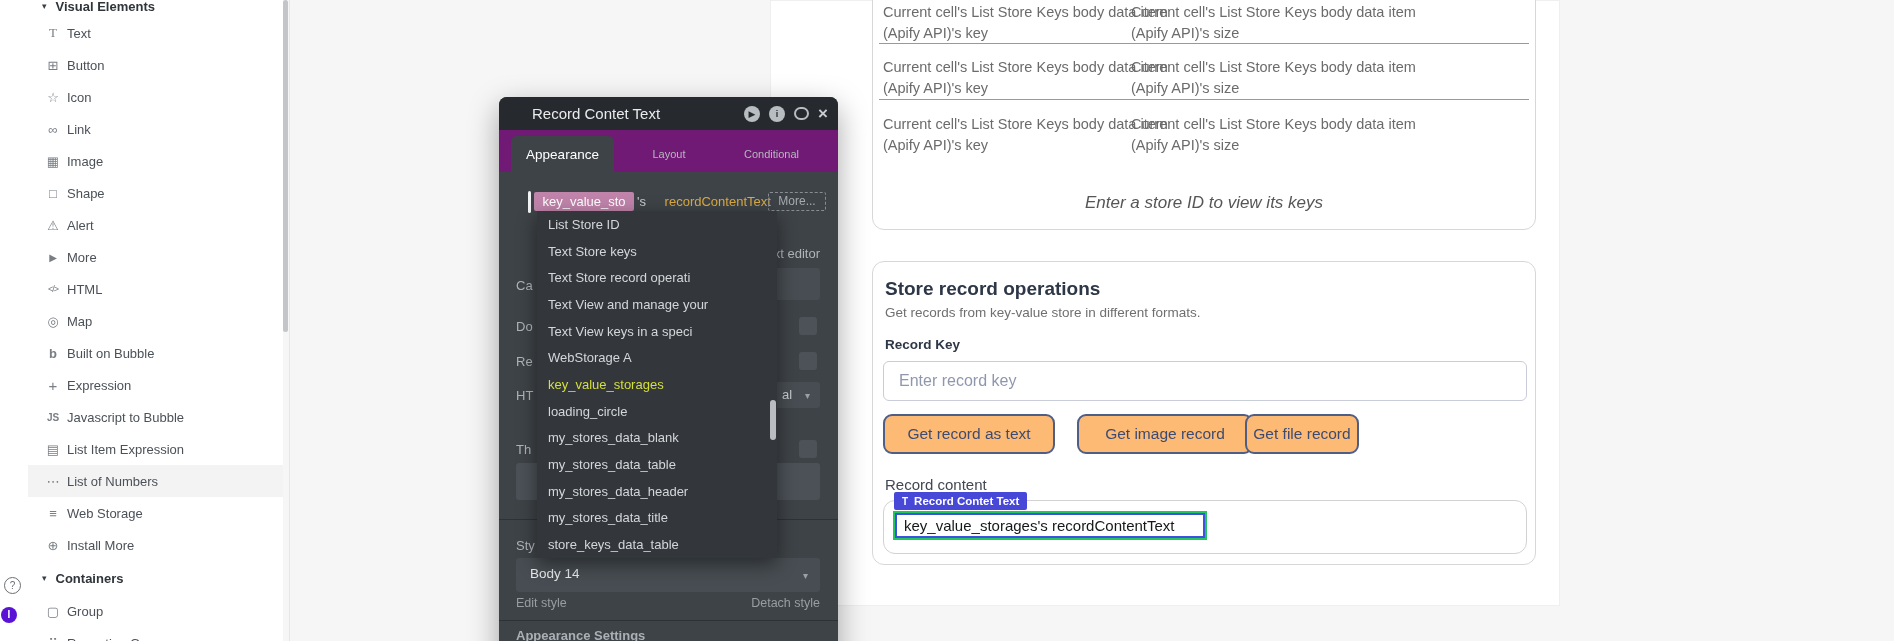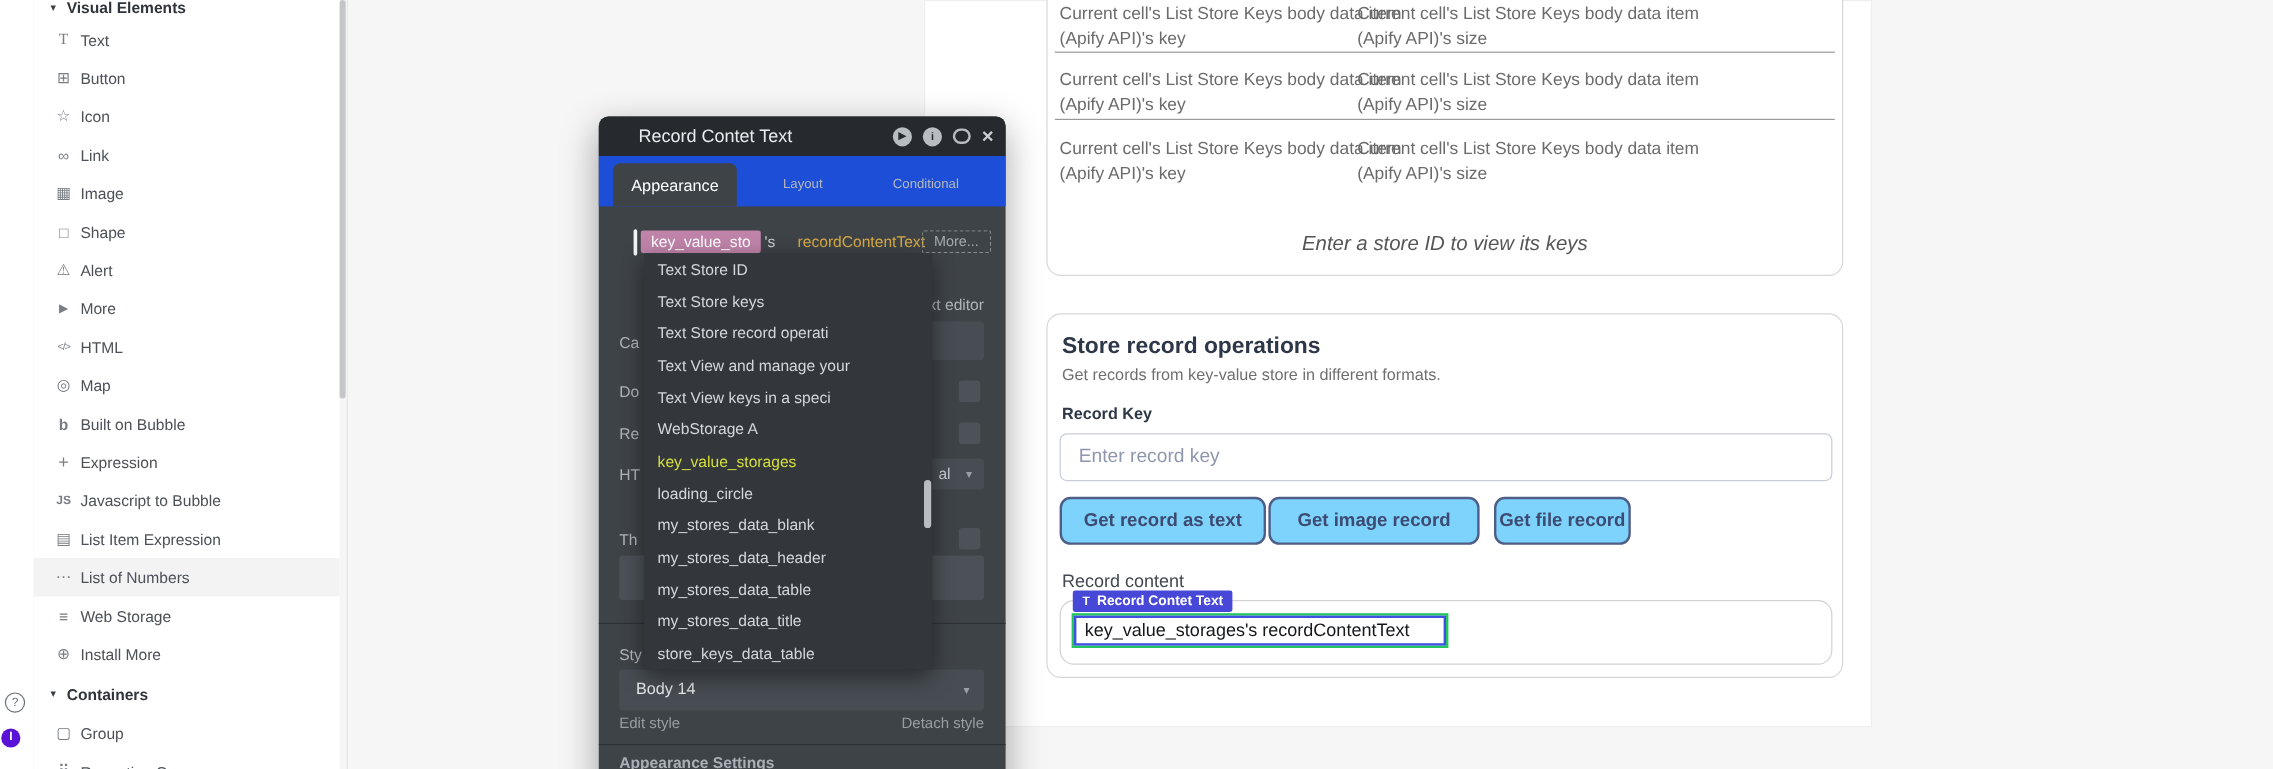--- a/index.html
+++ b/index.html
@@ -26,42 +26,42 @@
   .card{position:absolute;background:#fff;border:1px solid #d7d7d8;border-radius:12px;box-sizing:border-box;}
   .cell{position:absolute;font-size:14.5px;line-height:21px;color:#6b6b6b;}
   .hsep{position:absolute;height:1px;background:#999;}
   .empty-state{position:absolute;left:0;width:100%;text-align:center;font-size:17px;color:#565656;font-style:italic;}
   .ops-title{position:absolute;font-size:19px;font-weight:bold;color:#2e3747;}
   .ops-sub{position:absolute;font-size:13.5px;color:#6f6f6f;}
   .ops-label{position:absolute;font-size:13.5px;font-weight:bold;color:#2e3747;}
   .ops-input{position:absolute;box-sizing:border-box;border:1px solid #c9cdd7;border-radius:6px;background:#fff;
              font-size:16px;color:#333;padding:0 15px;outline:none;font-family:inherit;}
   .ops-input::placeholder{color:#8f97ad;}
-  .ops-btn{position:absolute;box-sizing:border-box;height:40px;background:#7dd3fc;border:2px solid #4f5e87;border-radius:9px;
-           color:#3d4b72;font-size:15.5px;font-weight:bold;display:flex;align-items:center;justify-content:center;cursor:pointer;}
+  .ops-btn{position:absolute;box-sizing:border-box;height:40px;background:#fdba74;border:2px solid #4f5e87;border-radius:9px;
+           color:#3d4b72;font-size:15.5px;font-weight:normal;display:flex;align-items:center;justify-content:center;cursor:pointer;}
   .rc-label{position:absolute;font-size:15px;color:#424751;}
   .rc-box{position:absolute;border:1px solid #d2d2d3;border-radius:12px;background:#fff;box-sizing:border-box;}
   .el-tag{position:absolute;height:18px;display:flex;align-items:center;gap:6px;padding:0 8px;border-radius:2px;
           color:#fff;font-size:11.5px;font-weight:bold;z-index:4;}
   .el-tag .tag-t{font-size:10px;font-weight:bold;}
   .sel-outer{position:absolute;border:2px solid #22c55e;z-index:3;background:#fff;}
   .sel-inner{border:2px solid #3f51e0;padding:2px 7px;font-size:15px;color:#15171a;white-space:nowrap;}
 
   
   .panel{position:absolute;left:499px;top:97px;width:339px;height:600px;background:#3e4347;border-radius:8px 8px 0 0;
          box-shadow:0 10px 30px rgba(0,0,0,.35);z-index:10;}
   .phead{position:absolute;left:0;top:0;width:100%;height:33px;background:#262a2e;border-radius:8px 8px 0 0;
          display:flex;align-items:center;}
   .ptitle{margin-left:33px;font-size:15px;color:#e9ebed;}
   .picons{margin-left:auto;margin-right:10px;display:flex;align-items:center;gap:9px;}
   .pcirc{width:16px;height:16px;border-radius:50%;background:#b8bdc2;color:#262a2e;font-size:9px;font-weight:bold;
          display:flex;align-items:center;justify-content:center;cursor:pointer;}
   .pbubble{width:15px;height:13px;border:2px solid #b8bdc2;border-radius:8px;box-sizing:border-box;cursor:pointer;}
   .pclose{color:#c9ced3;font-size:17px;font-weight:bold;line-height:16px;cursor:pointer;}
-  .ptabs{position:absolute;left:0;top:33px;width:100%;height:42px;background:#1d4ed8;}
+  .ptabs{position:absolute;left:0;top:33px;width:100%;height:42px;background:#701a75;}
   .tab-active{position:absolute;left:12px;top:6px;width:103px;height:36px;background:#3e4347;border-radius:6px 6px 0 0;
               color:#fff;font-size:13.5px;display:flex;align-items:center;justify-content:center;cursor:pointer;}
   .tab{position:absolute;top:6px;height:36px;color:#b4b9be;font-size:11px;display:flex;align-items:center;justify-content:center;cursor:pointer;}
   .plabel{position:absolute;font-size:13px;color:#b0b5ba;white-space:nowrap;overflow:hidden;}
   .pbox{position:absolute;background:#474d52;border-radius:3px;}
   .pchk{position:absolute;width:18px;height:18px;background:#4c5257;border-radius:3px;cursor:pointer;}
   .psep{position:absolute;left:0;width:100%;height:1px;background:#2e3236;}
   .cursor-bar{position:absolute;width:3px;border-radius:2px;background:#f2f3f4;}
   .chip{position:absolute;height:19px;border-radius:2px;color:#fff;font-size:13px;line-height:19px;text-align:center;cursor:pointer;}
   .expr{position:absolute;font-size:13px;line-height:19px;white-space:nowrap;}
@@ -207,21 +207,21 @@
     </div>
     <div class="empty-state" style="top:206px;">Enter a store ID to view its keys</div>
   </div>
 
   <div class="card" style="left:872px;top:261px;width:664px;height:304px;">
     <div class="ops-title" style="left:12px;top:16px;">Store record operations</div>
     <div class="ops-sub" style="left:12px;top:43px;">Get records from key-value store in different formats.</div>
     <div class="ops-label" style="left:12px;top:75px;">Record Key</div>
     <input class="ops-input" style="left: 10px; top: 99px; width: 644px; height: 40px;" placeholder="Enter record key">
     <div class="ops-btn" style="left:10px;top:152px;width:172px;">Get record as text</div>
-    <div class="ops-btn" style="left:184px;top:152px;width:176px;">Get image record</div>
+    <div class="ops-btn" style="left:204px;top:152px;width:176px;">Get image record</div>
     <div class="ops-btn" style="left:372px;top:152px;width:114px;">Get file record</div>
     <div class="rc-label" style="left:12px;top:214px;">Record content</div>
     <div class="rc-box" style="left:10px;top:238px;width:644px;height:54px;"></div>
     <div class="el-tag" style="left:21px;top:230px;background:#4747d8;">
       <span class="tag-t">T</span>
       <span>Record Contet Text</span>
     </div>
     <div class="sel-outer" style="left:20px;top:249px;width:310px;">
       <div class="sel-inner">key_value_storages's recordContentText</div>
     </div>
@@ -270,30 +270,30 @@
     <div class="pbox" style="left:17px;top:461px;right:18px;height:34px;">
       <span style="position:absolute;left:14px;top:8px;font-size:13.5px;color:#e8eaec;">Body 14</span>
       <span class="sel-arrow" style="right:12px;top:12px;">▾</span>
     </div>
     <div class="style-link" style="left:17px;top:499px;">Edit style</div>
     <div class="style-link" style="right:18px;top:499px;">Detach style</div>
     <div class="psep" style="top:523px;"></div>
     <div class="plabel" style="left:17px;top:531px;font-weight:bold;color:#aab0b5;">Appearance Settings</div>
 
     <div class="dropdown">
-      <div class="ditem">Text Store ID</div>
+      <div class="ditem">List Store ID</div>
       <div class="ditem">Text Store keys</div>
       <div class="ditem">Text Store record operati</div>
       <div class="ditem">Text View and manage your</div>
       <div class="ditem">Text View keys in a speci</div>
       <div class="ditem">WebStorage A</div>
       <div class="ditem hl-green">key_value_storages</div>
       <div class="ditem">loading_circle</div>
       <div class="ditem">my_stores_data_blank</div>
+      <div class="ditem">my_stores_data_table</div>
       <div class="ditem">my_stores_data_header</div>
-      <div class="ditem">my_stores_data_table</div>
       <div class="ditem">my_stores_data_title</div>
       <div class="ditem">store_keys_data_table</div>
       <div class="dd-scroll"></div>
     </div>
   </div>
 
 </div>
 
 </body></html>

